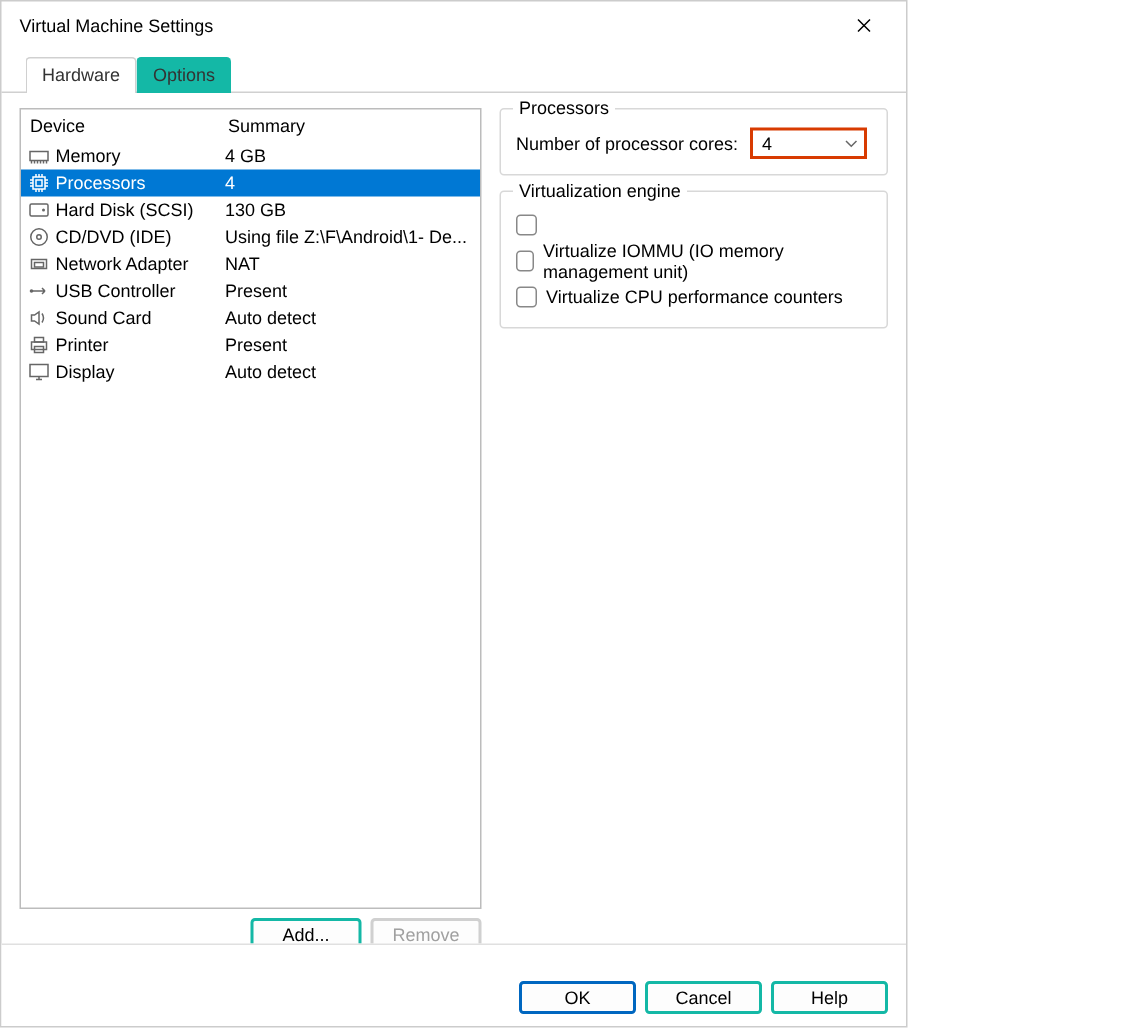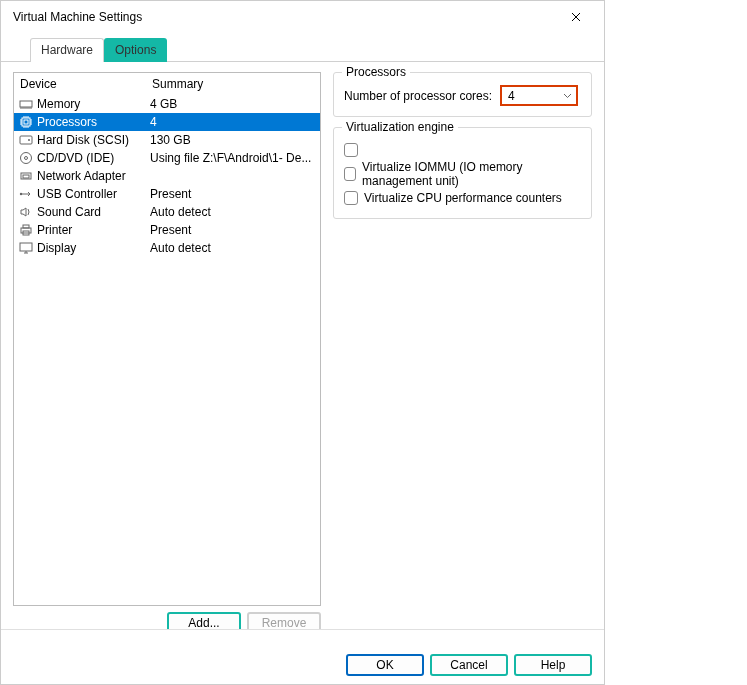--- a/index.html
+++ b/index.html
@@ -25,21 +25,21 @@
   }
   .titlebar .title { font-size: 12px; flex: 1; }
   .titlebar .close {
     width: 40px; height: 28px;
     display: flex; align-items: center; justify-content: center;
     font-size: 14px; font-family: Arial, sans-serif;
   }
 
   .tabs {
     display: flex;
-    padding: 4px 12px 0 29px;
+    padding: 4px 12px 0 16px;
     border-bottom: 1px solid #d0d0d0;
     gap: 0;
   }
   .tab {
     padding: 4px 10px 5px 10px;
     border: 1px solid transparent;
     border-bottom: none;
     position: relative;
     top: 1px;
     background: #14b8a6;
@@ -260,20 +260,21 @@
               <span class="col2">Using file Z:\F\Android\1- De...</span>
             </div>
             <div class="device-row">
               <span class="icon">
                 <svg width="14" height="12" viewBox="0 0 14 12">
                   <rect x="2" y="3" width="10" height="6" fill="none" stroke="#666"></rect>
                   <rect x="4" y="5" width="6" height="3" fill="none" stroke="#666"></rect>
                 </svg>
               </span>
               <span class="col1">Network Adapter</span>
+              <span class="col2">NAT</span>
             </div>
             <div class="device-row">
               <span class="icon">
                 <svg width="14" height="12" viewBox="0 0 14 12">
                   <path d="M2 6 h9 M11 6 l-2 -2 M11 6 l-2 2" stroke="#666" fill="none"></path>
                   <circle cx="2" cy="6" r="1.2" fill="#666"></circle>
                 </svg>
               </span>
               <span class="col1">USB Controller</span>
               <span class="col2">Present</span>

